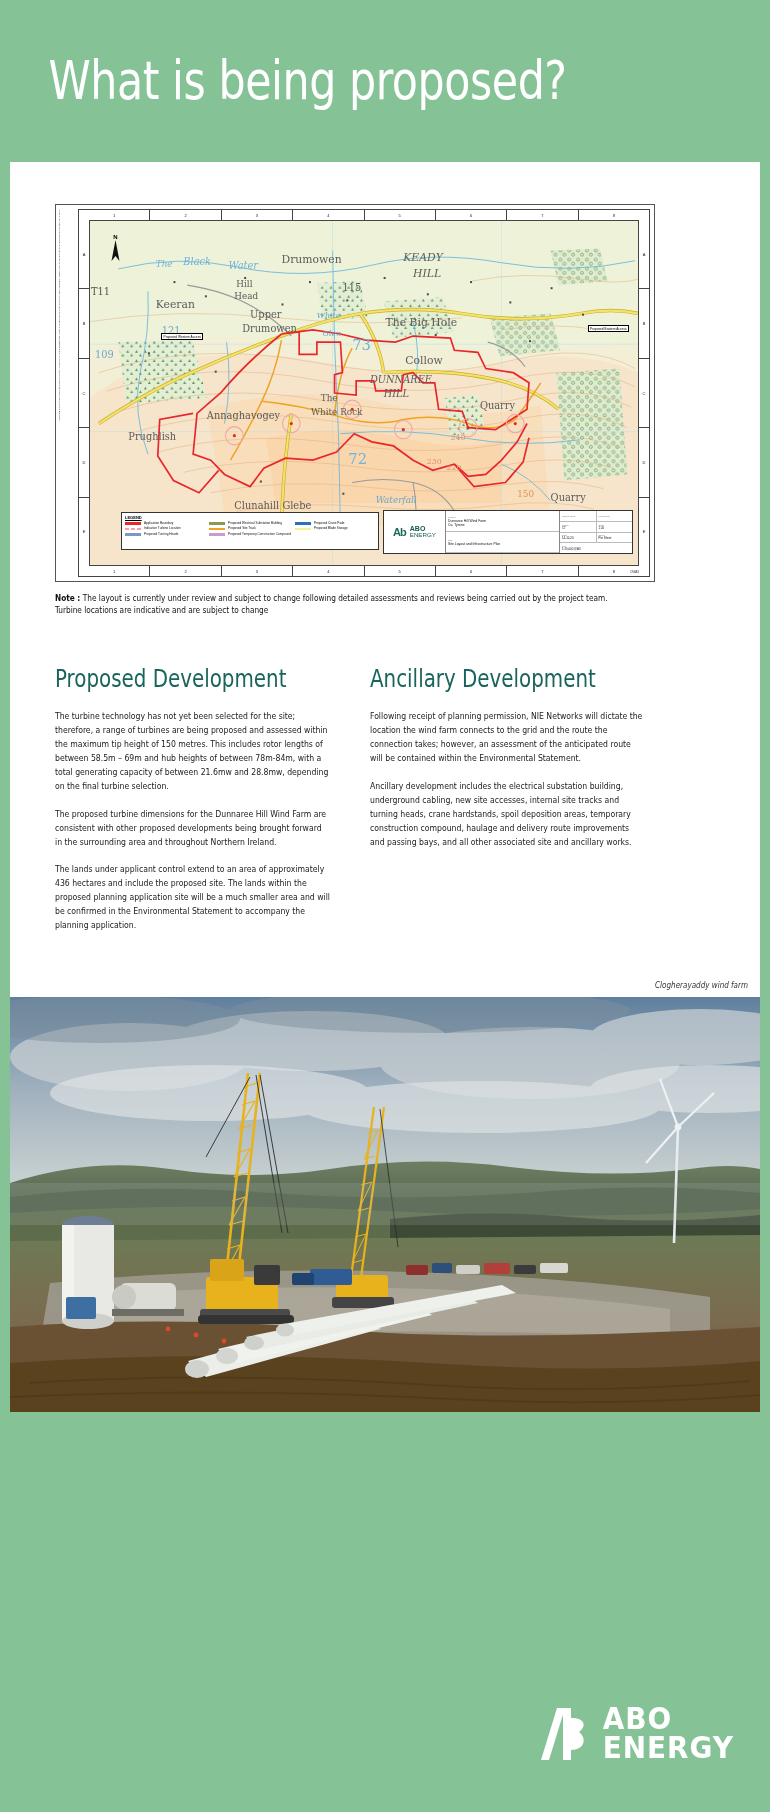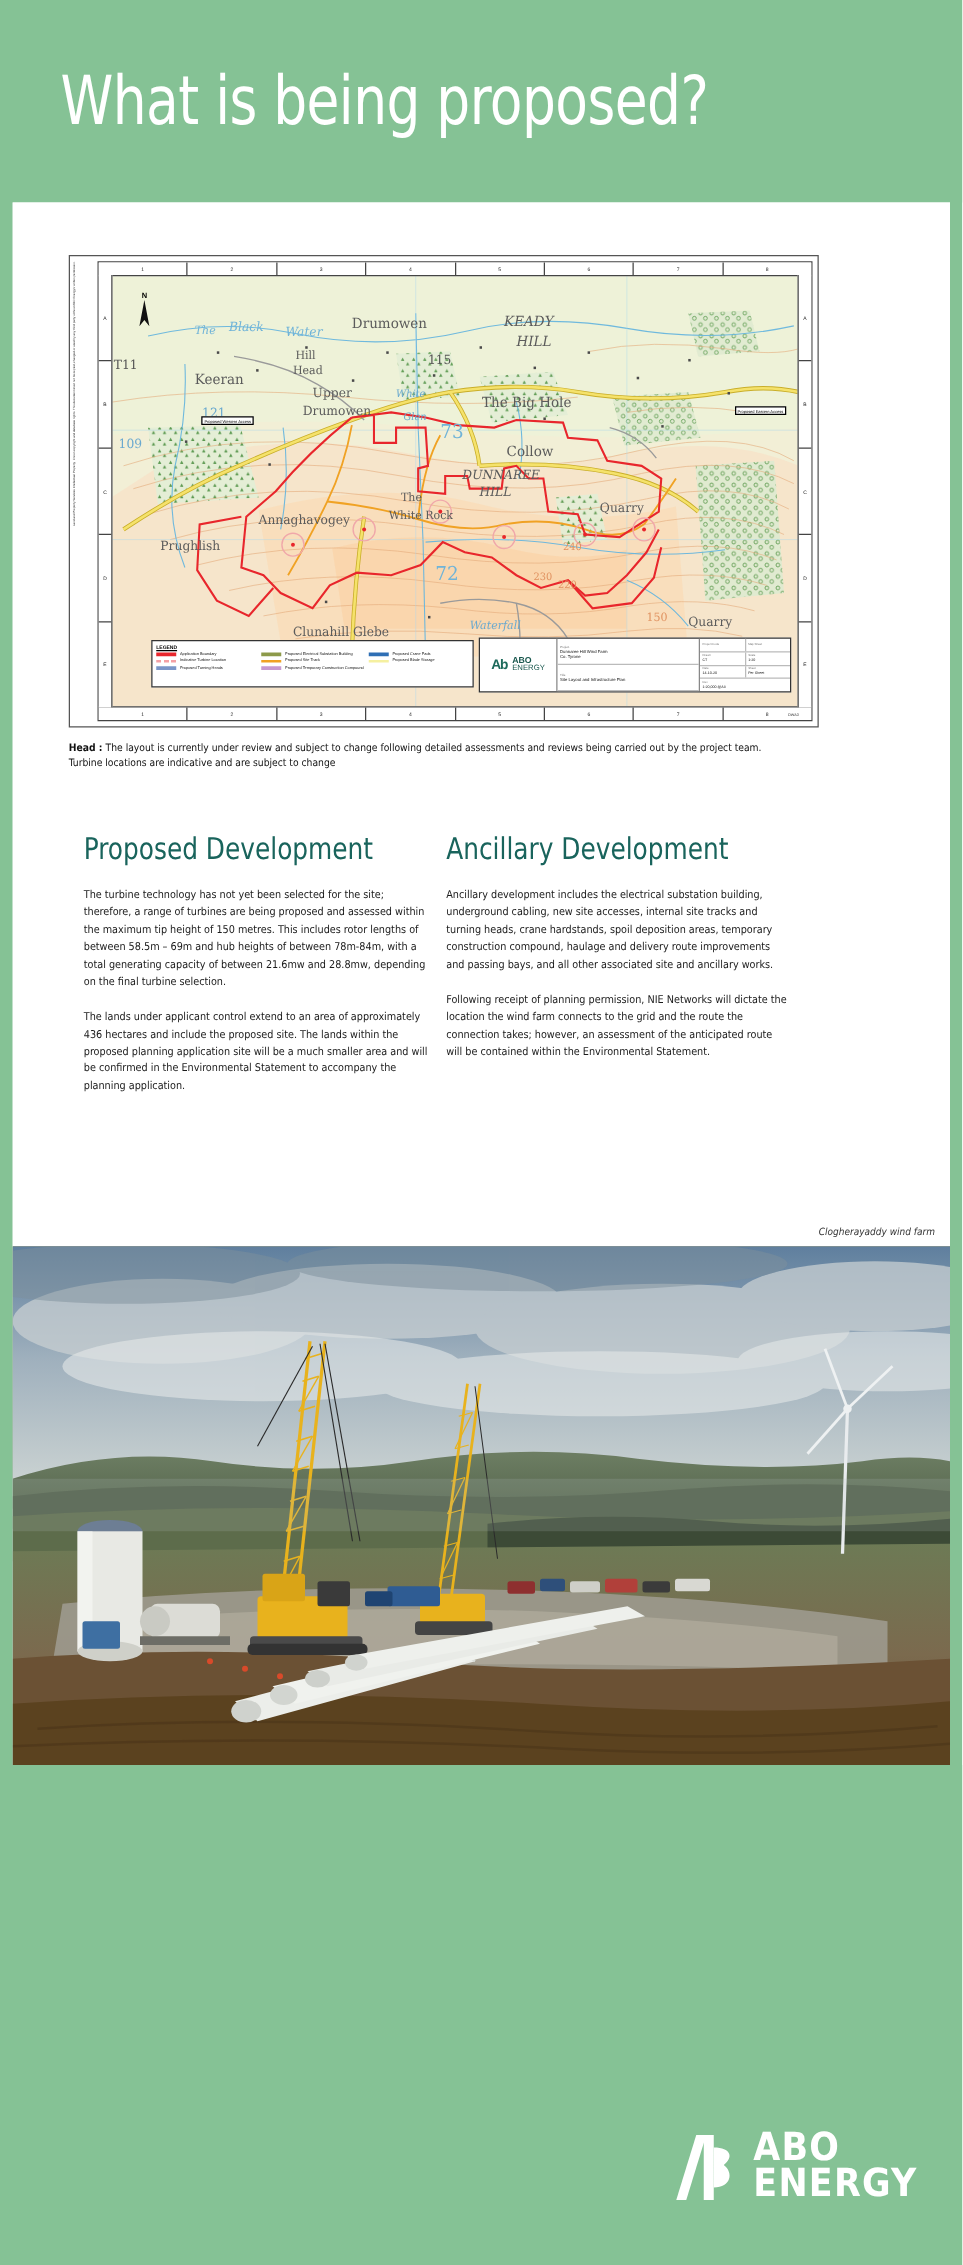--- a/index.html
+++ b/index.html
@@ -143,21 +143,21 @@
 
   
   .note{
     position:absolute;left:45px;top:430px;width:600px;
     font-size:8.2px;line-height:1.5;color:#111;
     font-family:"DejaVu Sans Condensed","Liberation Sans",sans-serif;
   }
   .note b{font-weight:bold;}
 
   
-  .cols{position:absolute;left:57px;top:505px;width:610px;display:flex;gap:15px;}
+  .cols{position:absolute;left:45px;top:505px;width:610px;display:flex;gap:40px;}
   .col{width:275px;}
   .col h2{
     margin:0 0 18px 0;
     font-size:24px;font-weight:400;color:#19645c;
     font-family:"DejaVu Sans Condensed","Liberation Sans",sans-serif;
     transform:scaleX(0.92);transform-origin:left center;
     line-height:1.05;
   }
   .col p{
     margin:0 0 14px 0;
@@ -535,34 +535,35 @@
               </div>
             </div>
           </div>
 
           <div class="map-drwa">DWA3</div>
         </div>
       </div>
     </div>
 
     <div class="note">
-      <span><b>Head : </b><span>The layout is currently under review and subject to change following detailed assessments and reviews being carried out by the project team.</span></span><br>
+      <span><b>Note : </b><span>The layout is currently under review and subject to change following detailed assessments and reviews being carried out by the project team.</span></span><br>
       <span>Turbine locations are indicative and are subject to change</span>
     </div>
 
     <div class="cols">
       <div class="col">
         <h2>Proposed Development</h2>
         <p>The turbine technology has not yet been selected for the site; therefore, a range of turbines are being proposed and assessed within the maximum tip height of 150 metres. This includes rotor lengths of between 58.5m – 69m and hub heights of between 78m-84m, with a total generating capacity of between 21.6mw and 28.8mw, depending on the final turbine selection.</p>
+        <p>The proposed turbine dimensions  for the Dunnaree Hill Wind Farm are consistent with other proposed developments being brought forward in the surrounding area and throughout Northern Ireland.</p>
         <p>The lands under applicant control extend to an area of approximately 436 hectares and include the proposed site. The lands within the proposed planning application site will be a much smaller area and will be confirmed in the Environmental Statement to accompany the planning application.</p>
       </div>
       <div class="col">
         <h2>Ancillary Development</h2>
+        <p>Following receipt of planning permission, NIE Networks will dictate the location the wind farm connects to the grid and the route the connection takes; however, an assessment of the anticipated route will be contained within the Environmental Statement.</p>
         <p>Ancillary development includes the electrical substation building, underground cabling, new site accesses, internal site tracks and turning heads, crane hardstands, spoil deposition areas, temporary construction compound, haulage and delivery route improvements and passing bays, and all other associated site and ancillary works.</p>
-        <p>Following receipt of planning permission, NIE Networks will dictate the location the wind farm connects to the grid and the route the connection takes; however, an assessment of the anticipated route will be contained within the Environmental Statement.</p>
       </div>
     </div>
   </div>
 
   <div class="photo-caption">Clogherayaddy wind farm</div>
 
   <div class="photo">
     <svg viewBox="0 0 750 415" preserveAspectRatio="xMidYMid slice">
       <defs>
         <linearGradient id="sky" x1="0" y1="0" x2="0" y2="1">

